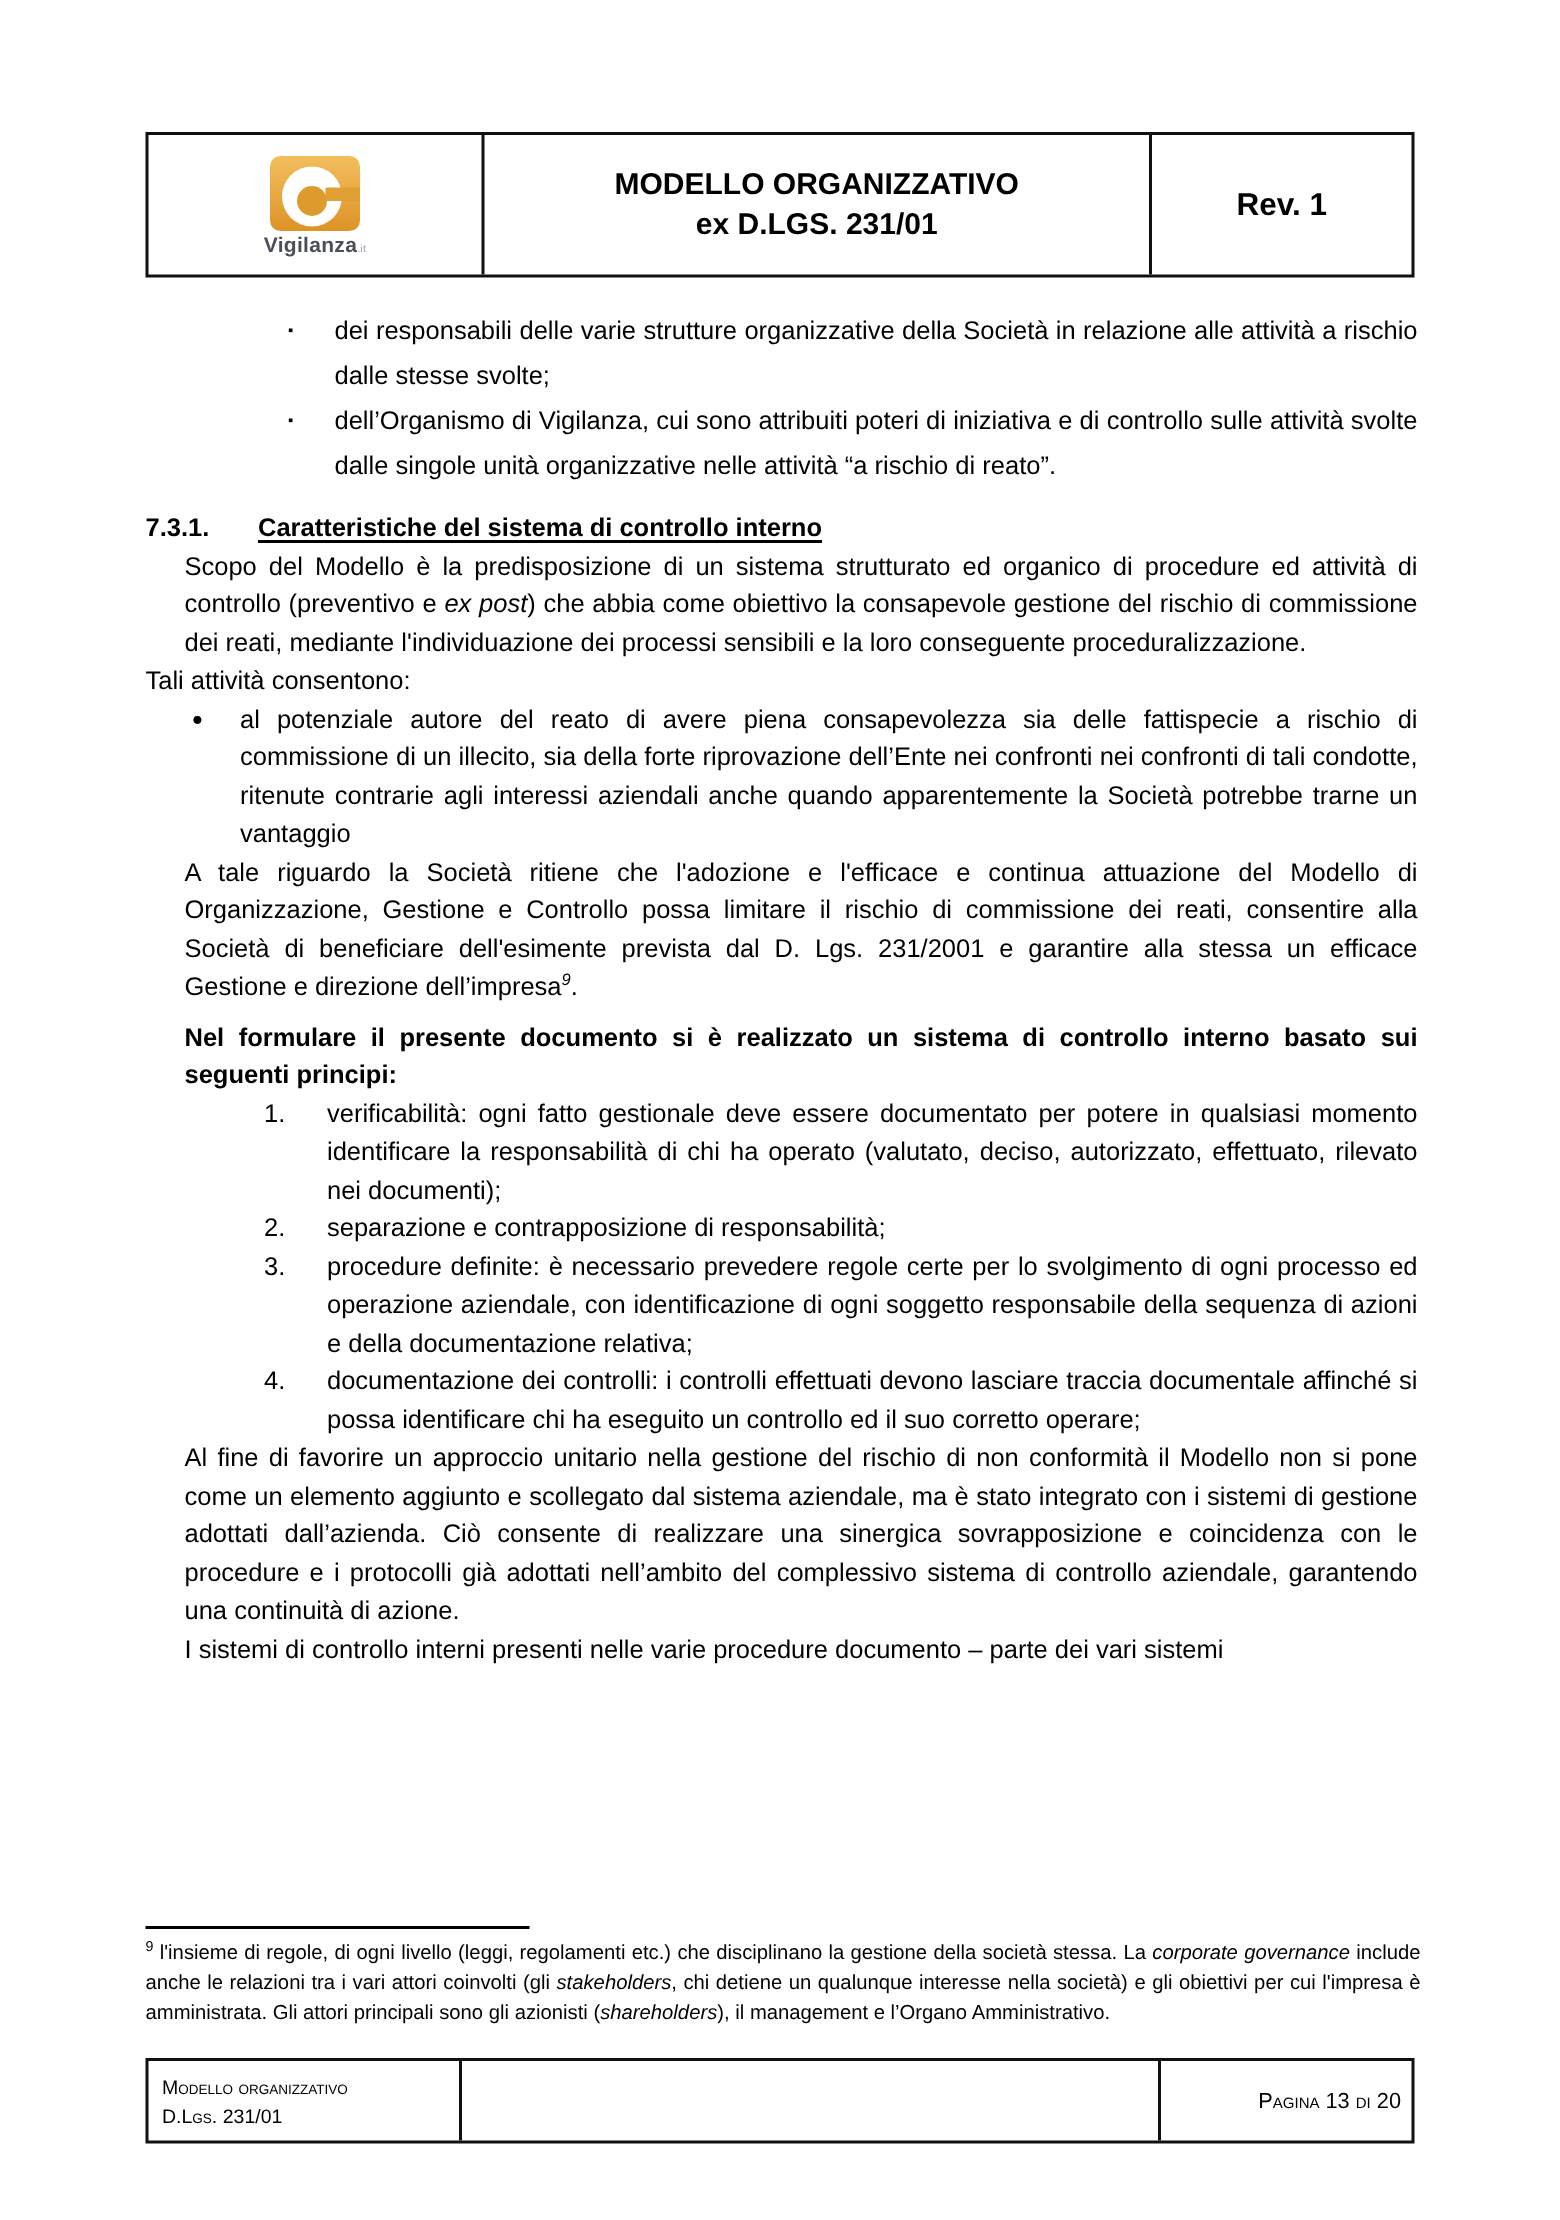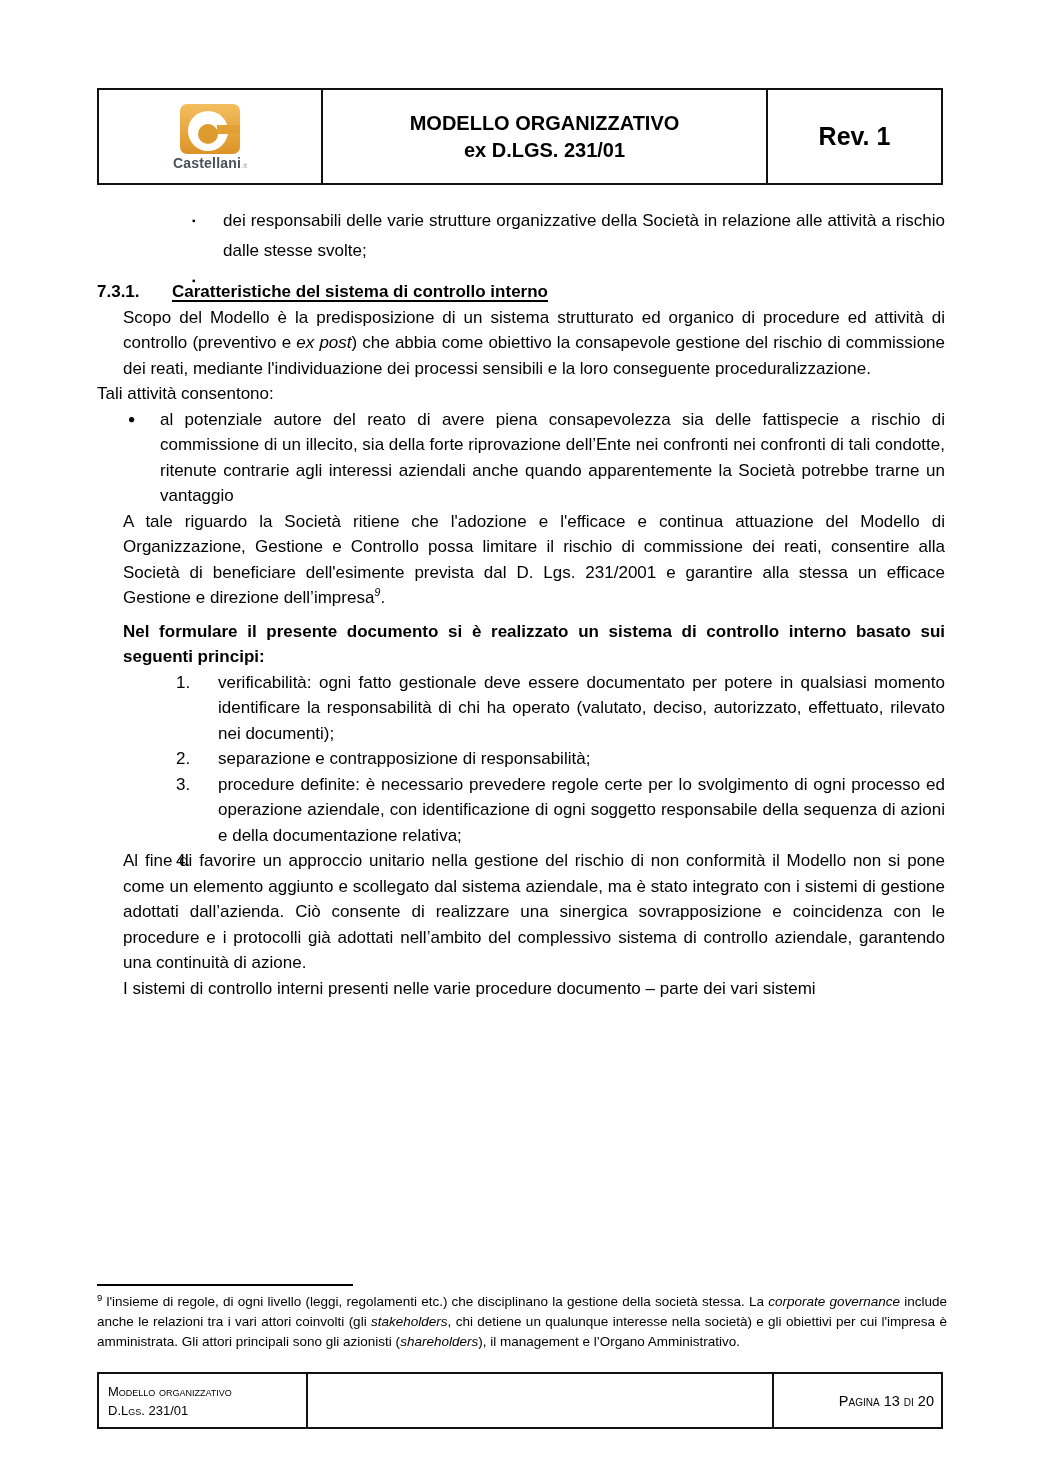--- a/index.html
+++ b/index.html
@@ -13,21 +13,21 @@
   .header-table {
     position:absolute; left:97px; top:88px; width:846px; height:97px;
     display:flex; border:2px solid #111;
   }
   .h-cell { display:flex; align-items:center; justify-content:center; }
   .h-cell-logo { width:224px; border-right:2px solid #111; flex-direction:column; }
   .h-cell-title {
     width:445px; border-right:2px solid #111; flex-direction:column;
     font-weight:bold; font-size:20px; line-height:27px; text-align:center;
   }
-  .h-cell-rev { flex:1; font-weight:bold; font-size:25px; }
+  .h-cell-rev { flex:1; font-weight:bold; font-size:21px; }
 
   .logo-wrap { display:flex; flex-direction:column; align-items:center; margin-top:2px; }
   .logo-mark { width:60px; height:50px; border-radius:7px;
     background:linear-gradient(180deg,#F3BE5E 0%,#DD9326 100%);
     position:relative; overflow:hidden; }
   .logo-mark svg { position:absolute; inset:0; }
   .logo-brand { font-weight:bold; font-size:14px; color:#4A4F58; letter-spacing:0.2px; margin-top:1px; }
   .logo-tld { font-size:7px; color:#9aa0a8; font-weight:normal; }
 
   
@@ -84,41 +84,42 @@
   <div class="header-table">
     <div class="h-cell h-cell-logo">
       <div class="logo-wrap">
         <div class="logo-mark">
           <svg viewBox="0 0 60 50" xmlns="http://www.w3.org/2000/svg">
             <circle cx="28" cy="27" r="20" fill="#ffffff"></circle>
             <circle cx="28" cy="30" r="10" fill="#DD9B2E"></circle>
             <rect x="37" y="21" width="23" height="9" fill="#E0A034"></rect>
           </svg>
         </div>
-        <div class="logo-brand"><span>Castellani</span><span class="logo-tld">.it</span></div>
+        <div class="logo-brand"><span>Vigilanza</span><span class="logo-tld">.it</span></div>
       </div>
     </div>
     <div class="h-cell h-cell-title">
       <div>MODELLO ORGANIZZATIVO</div>
       <div>ex D.LGS. 231/01</div>
     </div>
     <div class="h-cell h-cell-rev">
       <span>Rev. 1</span>
     </div>
   </div>
 
   <div class="content">
 
     <div class="intro">
       <div class="sq-item">
         <span class="sq-bullet">▪</span>
         <span>dei responsabili delle varie strutture organizzative della Società in relazione alle attività a rischio dalle stesse svolte;</span>
       </div>
       <div class="sq-item">
         <span class="sq-bullet">▪</span>
+        <span>dell’Organismo di Vigilanza, cui sono attribuiti poteri di iniziativa e di controllo sulle attività svolte dalle singole unità organizzative nelle attività “a rischio di reato”.</span>
       </div>
     </div>
 
     <div class="body2">
       <div class="heading">
         <span class="heading-num">7.3.1.</span><span class="heading-title">Caratteristiche del sistema di controllo interno</span>
       </div>
 
       <div class="para"><span>Scopo del Modello è la predisposizione di un sistema strutturato ed organico di procedure ed attività di controllo (preventivo e </span><span class="it">ex post</span><span>) che abbia come obiettivo la consapevole gestione del rischio di commissione dei reati, mediante l'individuazione dei processi sensibili e la loro conseguente proceduralizzazione.</span></div>
 
@@ -143,20 +144,21 @@
       <div class="num-item">
         <span class="num-mark">2.</span>
         <span>separazione e contrapposizione di responsabilità;</span>
       </div>
       <div class="num-item">
         <span class="num-mark">3.</span>
         <span>procedure definite: è necessario prevedere regole certe per lo svolgimento di ogni processo ed operazione aziendale, con identificazione di ogni soggetto responsabile della sequenza di azioni e della documentazione relativa;</span>
       </div>
       <div class="num-item">
         <span class="num-mark">4.</span>
+        <span>documentazione dei controlli: i controlli effettuati devono lasciare traccia documentale affinché si possa identificare chi ha eseguito un controllo ed il suo corretto operare;</span>
       </div>
 
       <div class="para">Al fine di favorire un approccio unitario nella gestione del rischio di non conformità il Modello non si pone come un elemento aggiunto e scollegato dal sistema aziendale, ma è stato integrato con i sistemi di gestione adottati dall’azienda. Ciò consente di realizzare una sinergica sovrapposizione e coincidenza con le procedure e i protocolli già adottati nell’ambito del complessivo sistema di controllo aziendale, garantendo una continuità di azione.</div>
       <div class="para">I sistemi di controllo interni presenti nelle varie procedure documento – parte dei vari sistemi</div>
     </div>
   </div>
 
   <div class="footnote-rule"></div>
   <div class="footnote"><span class="fn-sup">9</span><span> l'insieme di regole, di ogni livello (leggi, regolamenti etc.) che disciplinano la gestione della società stessa. La </span><span class="it">corporate governance</span><span> include anche le relazioni tra i vari attori coinvolti (gli </span><span class="it">stakeholders</span><span>, chi detiene un qualunque interesse nella società) e gli obiettivi per cui l'impresa è amministrata. Gli attori principali sono gli azionisti (</span><span class="it">shareholders</span><span>), il management e l’Organo Amministrativo.</span></div>
 

